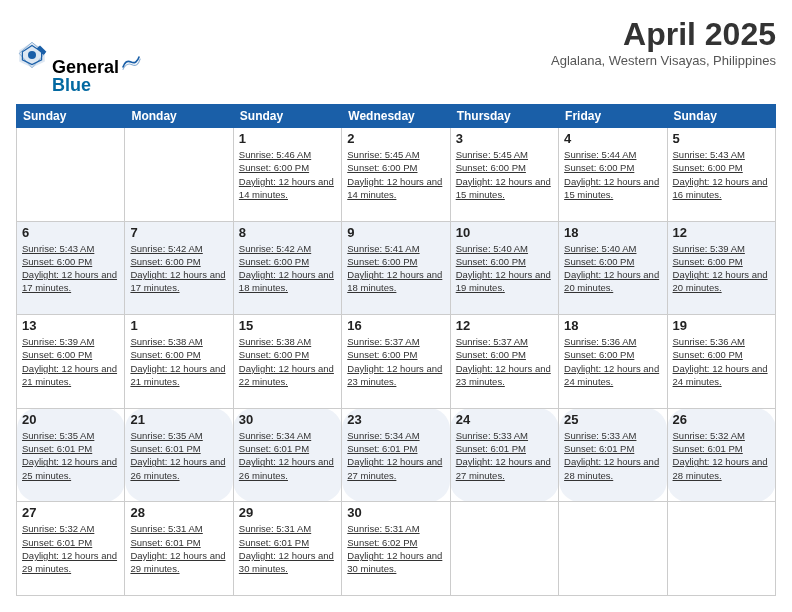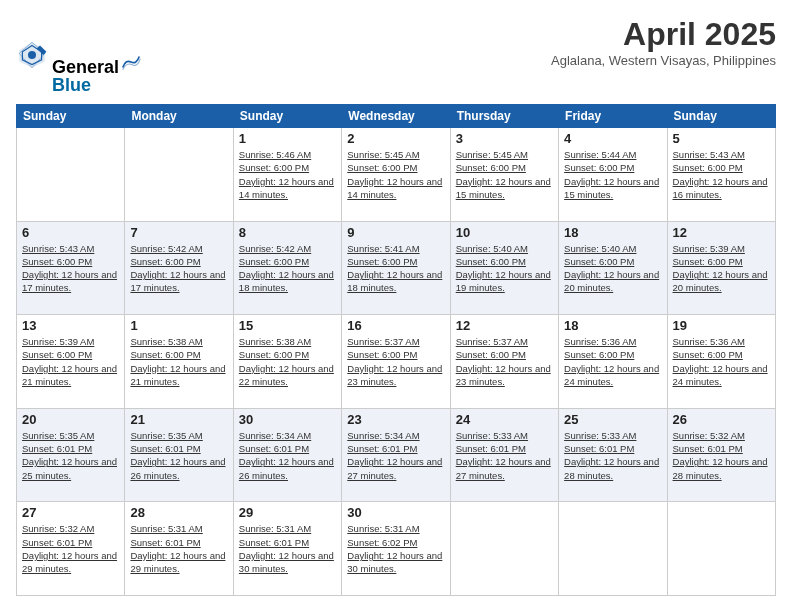--- a/index.html
+++ b/index.html
@@ -96,21 +96,21 @@
     }
     .calendar tbody tr:nth-child(odd) td {
       background: #fff;
     }
     .calendar tbody tr:nth-child(even) td {
       background: #eef2f8;
     }
     .row1 td { height: 80px; }
     .row2 td { height: 80px; }
     .row3 td { height: 80px; }
-    .row4 td { height: 80px; }
+    .row4 td { height: 80px; border-radius: 21px; }
     .row5 td { height: 80px; }
   </style>
 </head>
 <body>
 
 <div class="page">
   <div class="header">
     <div class="logo">
       <svg class="logo-icon" viewBox="0 0 40 40">
         <polygon points="20,4 36,14 36,28 20,36 4,28 4,14" fill="#1a5fa8" opacity="0.15"></polygon>

